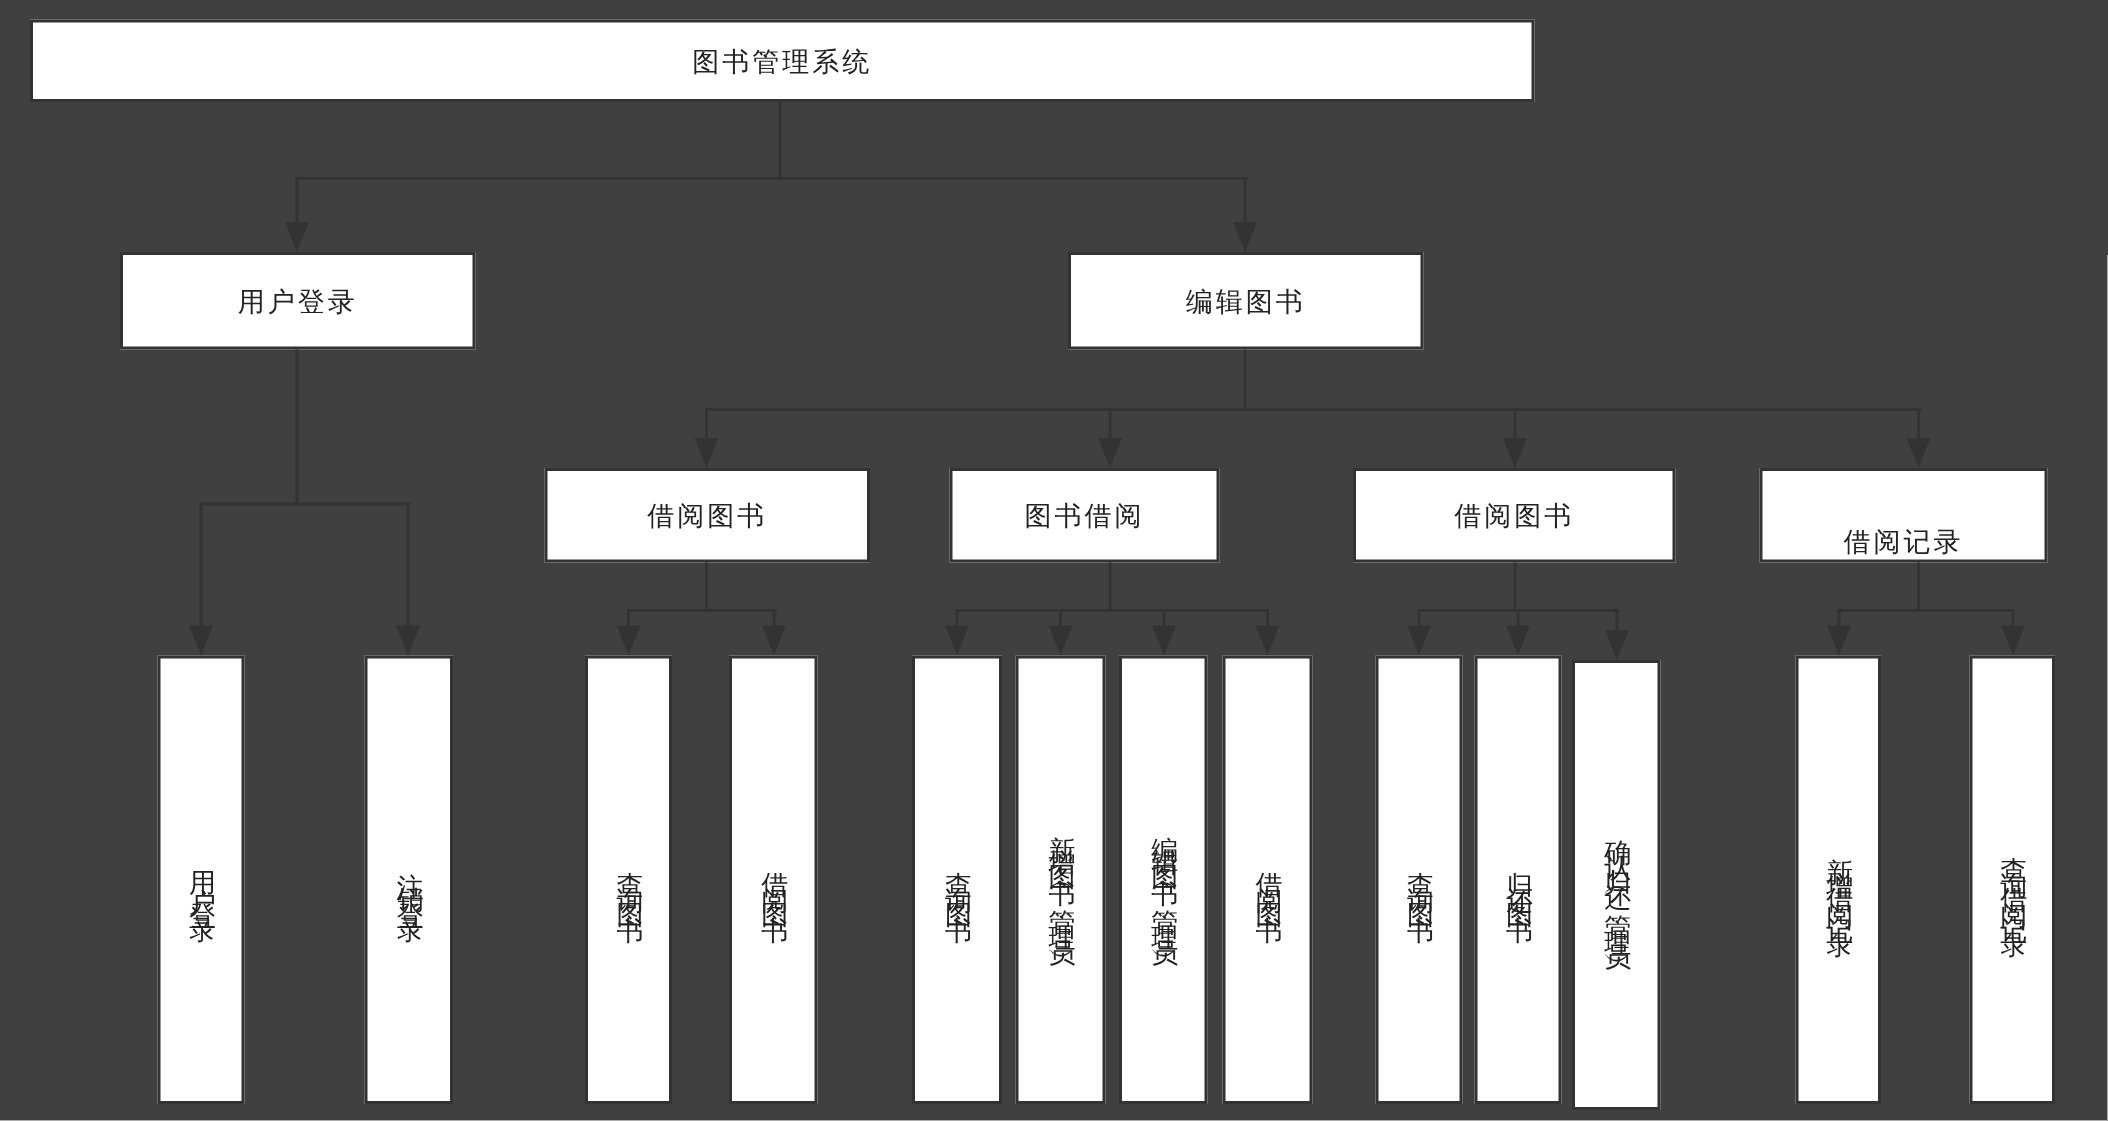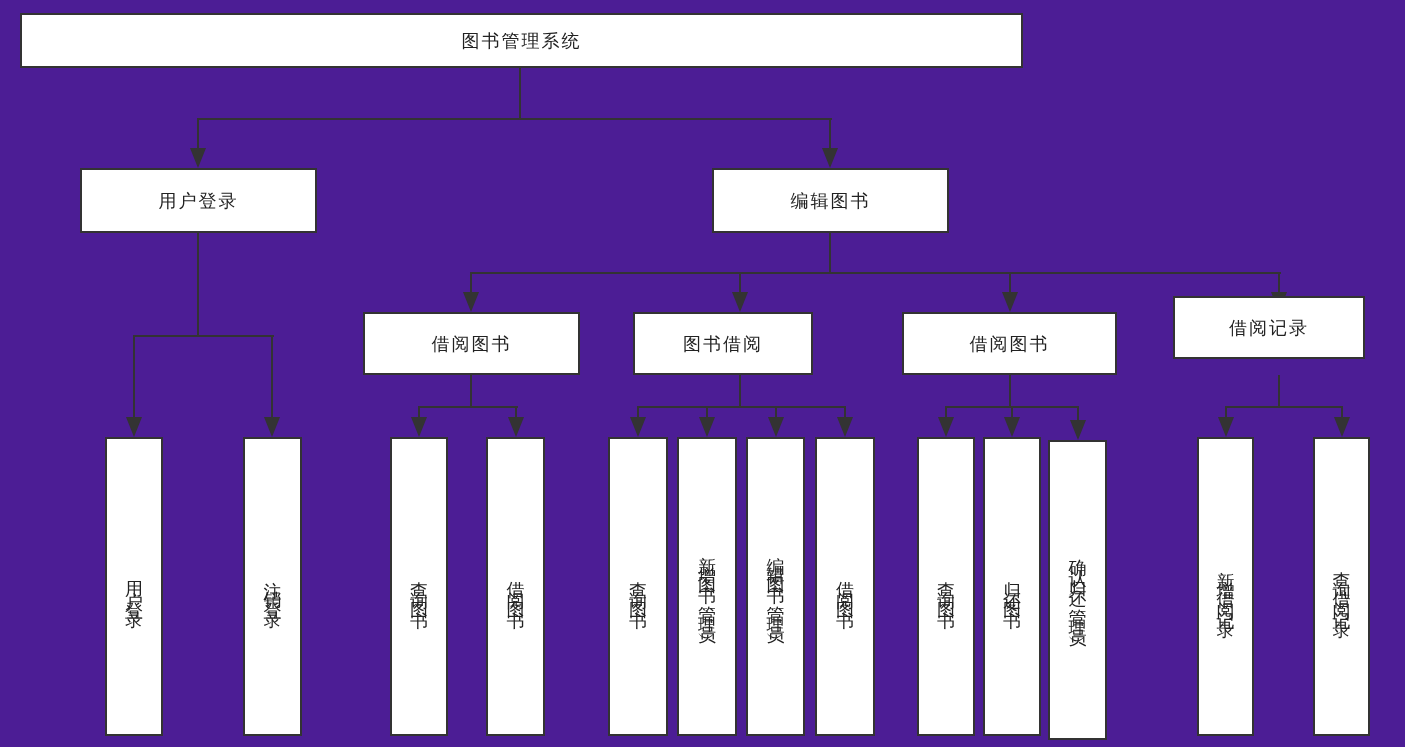--- a/index.html
+++ b/index.html
@@ -1,17 +1,17 @@
 <!DOCTYPE html>
 <html><head>
 <meta charset="utf-8">
 <style>
   html,body{margin:0;padding:0;background:#ffffff;}
   body{font-family:"DejaVu Sans","Liberation Sans",sans-serif;}
-  .stage{position:relative;width:1405px;height:747px;background:#4c1d95;overflow:hidden;}
+  .stage{position:relative;width:1405px;height:747px;background:#404040;overflow:hidden;}
 
   
   .box{position:absolute;background:#ffffff;border:2px solid #333333;
        display:flex;align-items:center;justify-content:center;box-sizing:border-box;
        color:#222222;}
   .box.h .lbl{font-size:18px;letter-spacing:2px;white-space:nowrap;}
   .box.v .lbl{writing-mode:vertical-rl;text-orientation:mixed;
               font-size:18px;line-height:1;letter-spacing:10px;white-space:nowrap;}
 
   
@@ -22,21 +22,21 @@
        border-left:8px solid transparent;border-right:8px solid transparent;
        border-top:20px solid #333333;}
 
   
   #n-root{left:20px;top:13px;width:1003px;height:55px;}
   #n-user-login{left:80px;top:168px;width:237px;height:65px;}
   #n-book-mgmt{left:712px;top:168px;width:237px;height:65px;}
   #n-new-rec{left:363px;top:312px;width:217px;height:63px;}
   #n-borrow{left:633px;top:312px;width:180px;height:63px;}
   #n-current{left:902px;top:312px;width:215px;height:63px;}
-  #n-record{left:1173px;top:296px;width:192px;height:63px;}
+  #n-record{left:1173px;top:312px;width:192px;height:63px;align-items:flex-end;}
 
   .leaf{top:437px;height:299px;}
   #l-user-login{left:105px;width:58px;}
   #l-logout{left:243px;width:59px;}
   #l-q1{left:390px;width:58px;}
   #l-b1{left:486px;width:59px;}
   #l-q2{left:608px;width:60px;}
   #l-add{left:677px;width:60px;}
   #l-edit{left:746px;width:59px;}
   #l-b2{left:815px;width:60px;}

